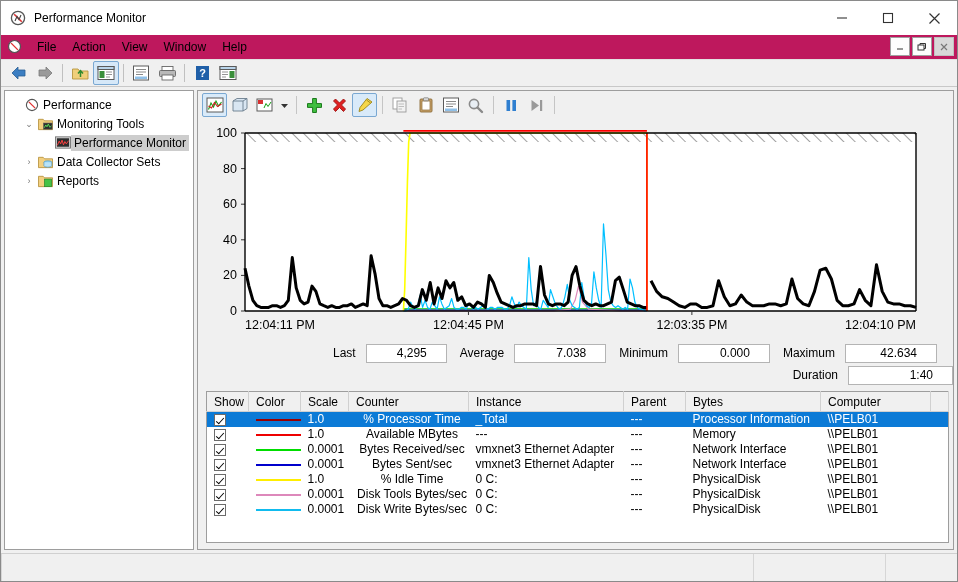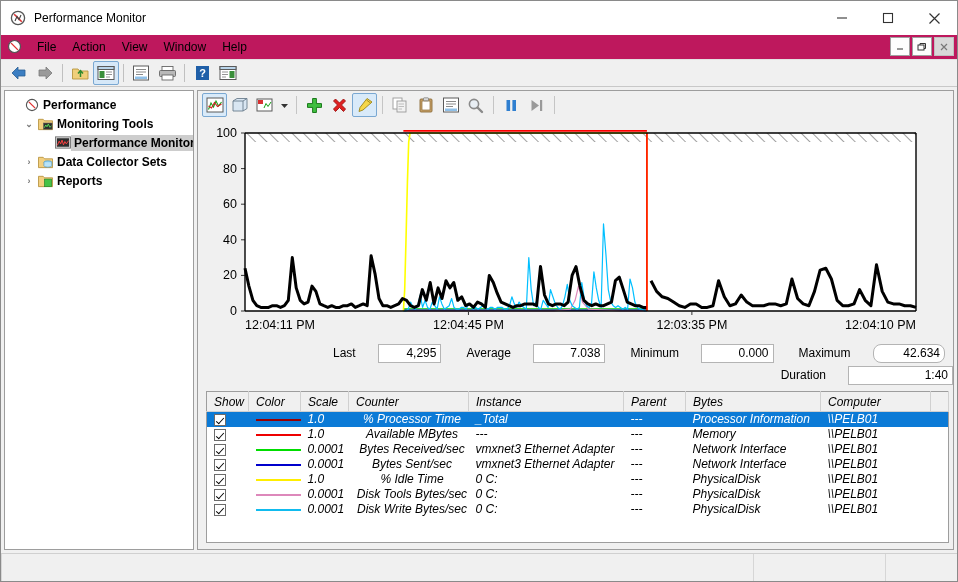--- a/index.html
+++ b/index.html
@@ -61,21 +61,21 @@
     border-bottom:1px solid #c8c8c8;
   }
   .tb-item { width:26px;height:24px;display:flex;align-items:center;justify-content:center;}
   .tb-sep { width:1px;height:18px;background:#c0c0c0;margin:0 4px; }
   .tb-item.sel { border:1px solid #7aa8d2; background:#d6e8f8; border-radius:2px; }
 
   
   .split { flex:1 1 auto; display:flex; min-height:0; padding:3px; gap:3px; background:#f0f0f0;}
   .tree-pane {
     width:190px; flex:0 0 190px; background:#ffffff;
-    border:1px solid #9d9d9d; padding:4px 2px; overflow:hidden;font-weight:bold;
+    border:1px solid #9d9d9d; padding:4px 2px; overflow:hidden;
   }
   .trow { display:flex; align-items:center; height:19px; font-size:12px; white-space:nowrap;}
   .twist { width:16px; flex:0 0 16px; display:flex; align-items:center; justify-content:center; color:#777; font-size:9px;}
   .ticon { width:17px; flex:0 0 17px; display:flex; align-items:center; justify-content:center;}
   .tlabel { padding:1px 3px; }
   .trow.sel .tlabel { background:#cdcdcd; }
 
   
   .content {
     flex:1 1 auto; background:#f0f0f0; border:1px solid #9d9d9d;
@@ -87,35 +87,35 @@
   .ctb { width:25px;height:24px;display:flex;align-items:center;justify-content:center;}
   .ctb.sel { border:1px solid #7aa8d2; background:#d9eaf9; border-radius:2px;}
   .ctb-sep { width:1px;height:18px;background:#c5c5c5;margin:0 5px;}
   .caret { width:14px; display:flex; align-items:center; justify-content:center; }
 
   .graph-wrap { flex:0 0 220px; position:relative; }
   .graph-svg { display:block; }
 
   
   .stats { flex:0 0 52px; padding-left:135px; padding-top:4px;}
-  .statrow { display:flex; align-items:center; height:20px; gap:16px;}
+  .statrow { display:flex; align-items:center; height:20px; gap:4px;}
   .statlbl { font-size:12px; padding:0 6px 0 0; text-align:right;}
   .statbox {
     height:19px; border:1px solid #b4b4b4; background:#ffffff;
     display:flex; align-items:center; justify-content:flex-end;
-    padding-right:4px; font-size:12px; margin-right:9px;
+    padding-right:19px; font-size:12px; margin-right:9px;
   }
   .sb-last { width:92px; }
   .sb-avg  { width:105px; }
   .sb-min  { width:105px; }
-  .sb-max  { width:105px; margin-right:8px;border-radius:8px; }
+  .sb-max  { width:105px; margin-right:16px; }
   .sb-dur  { width:105px; margin-right:0; }
 
   
-  .legend-wrap { flex:1 1 auto; padding:0 10px 6px 8px; min-height:0;font-style:italic; }
+  .legend-wrap { flex:1 1 auto; padding:0 10px 6px 8px; min-height:0; }
   .ltable {
     width:100%; height:100%; background:#ffffff; border:1px solid #9d9d9d;
     border-collapse:collapse; font-size:12px; table-layout:fixed;
   }
   .ltable th {
     font-weight:normal; text-align:left; background:#f0f0f0;
     border-right:1px solid #d0d0d0; border-bottom:1px solid #d0d0d0;
     padding:2px 0 2px 7px; height:20px; font-size:12px;
   }
   .ltable td { padding:0 0 0 7px; height:15px; font-size:12px; white-space:nowrap; overflow:hidden;}

